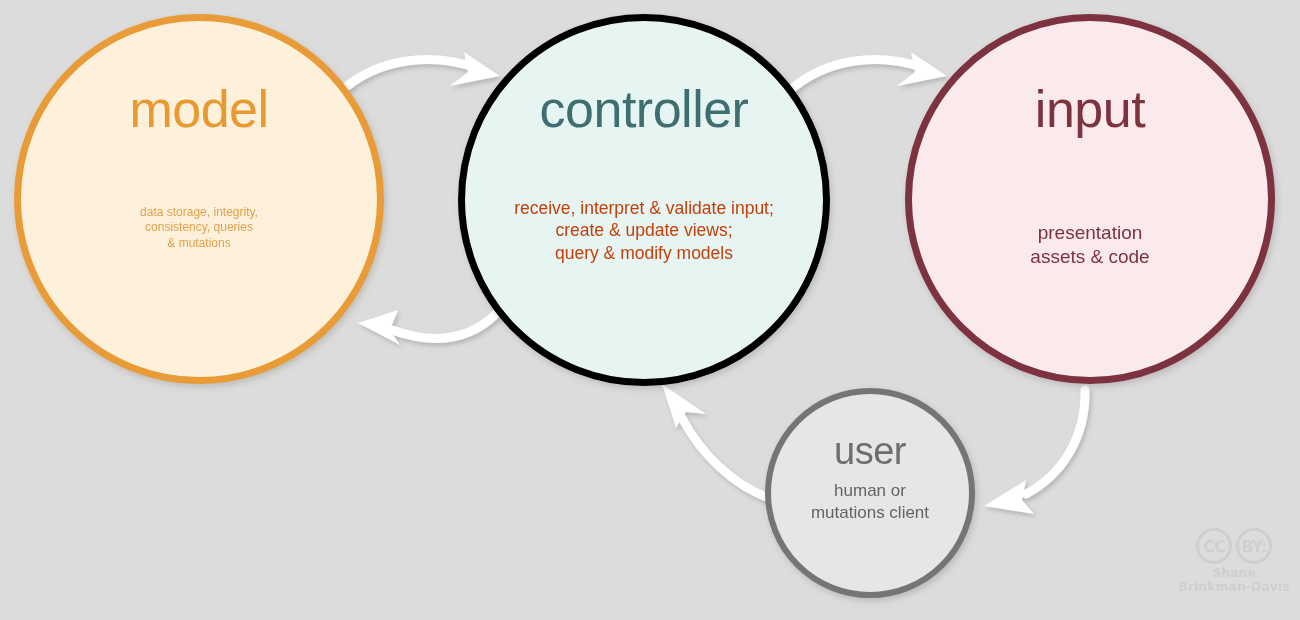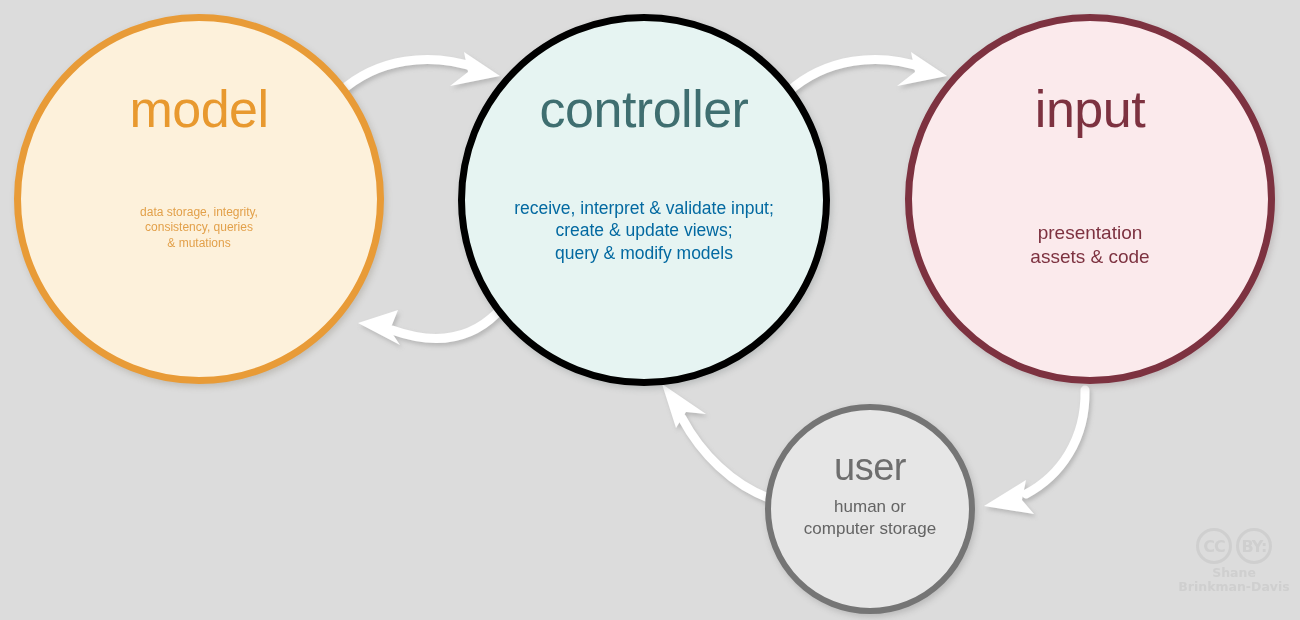--- a/index.html
+++ b/index.html
@@ -75,21 +75,21 @@
     background: #e6f4f2;
     border: 7px solid #000000;
     box-shadow: 2px 3px 6px rgba(100,110,112,0.28);
   }
   #node-controller .node-title {
     color: #3f6e70;
     font-size: 52px;
     margin-top: 62px;
   }
   #node-controller .node-desc {
-    color: #0369a1;
+    color: #c2410c;
     font-size: 17.5px;
     margin-top: 62px;
   }
 
   
   #node-view {
     left: 905px; top: 14px;
     width: 370px; height: 370px;
     background: #fbeaec;
     border: 7px solid #7d3240;
@@ -101,21 +101,21 @@
     margin-top: 62px;
   }
   #node-view .node-desc {
     color: #7d3240;
     font-size: 19px;
     margin-top: 86px;
   }
 
   
   #node-user {
-    left: 765px; top: 404px;
+    left: 765px; top: 388px;
     width: 210px; height: 210px;
     background: #e6e6e6;
     border: 6px solid #757575;
     box-shadow: 2px 3px 6px rgba(110,110,110,0.30);
     z-index: 3;
   }
   #node-user .node-title {
     color: #6e6e6e;
     font-size: 38px;
     margin-top: 38px;
@@ -220,21 +220,21 @@
 
   <div class="node" id="node-view">
     <div class="node-title">input</div>
     <div class="node-desc">presentation
 assets &amp; code</div>
   </div>
 
   <div class="node" id="node-user">
     <div class="node-title">user</div>
     <div class="node-desc">human or
-computer storage</div>
+mutations client</div>
   </div>
 
   <div id="cc-badge">
     <div class="cc-marks">
       <div class="cc-circle">CC</div>
       <div class="cc-circle">BY:</div>
     </div>
     <div id="cc-attribution">Shane
 Brinkman-Davis</div>
   </div>

